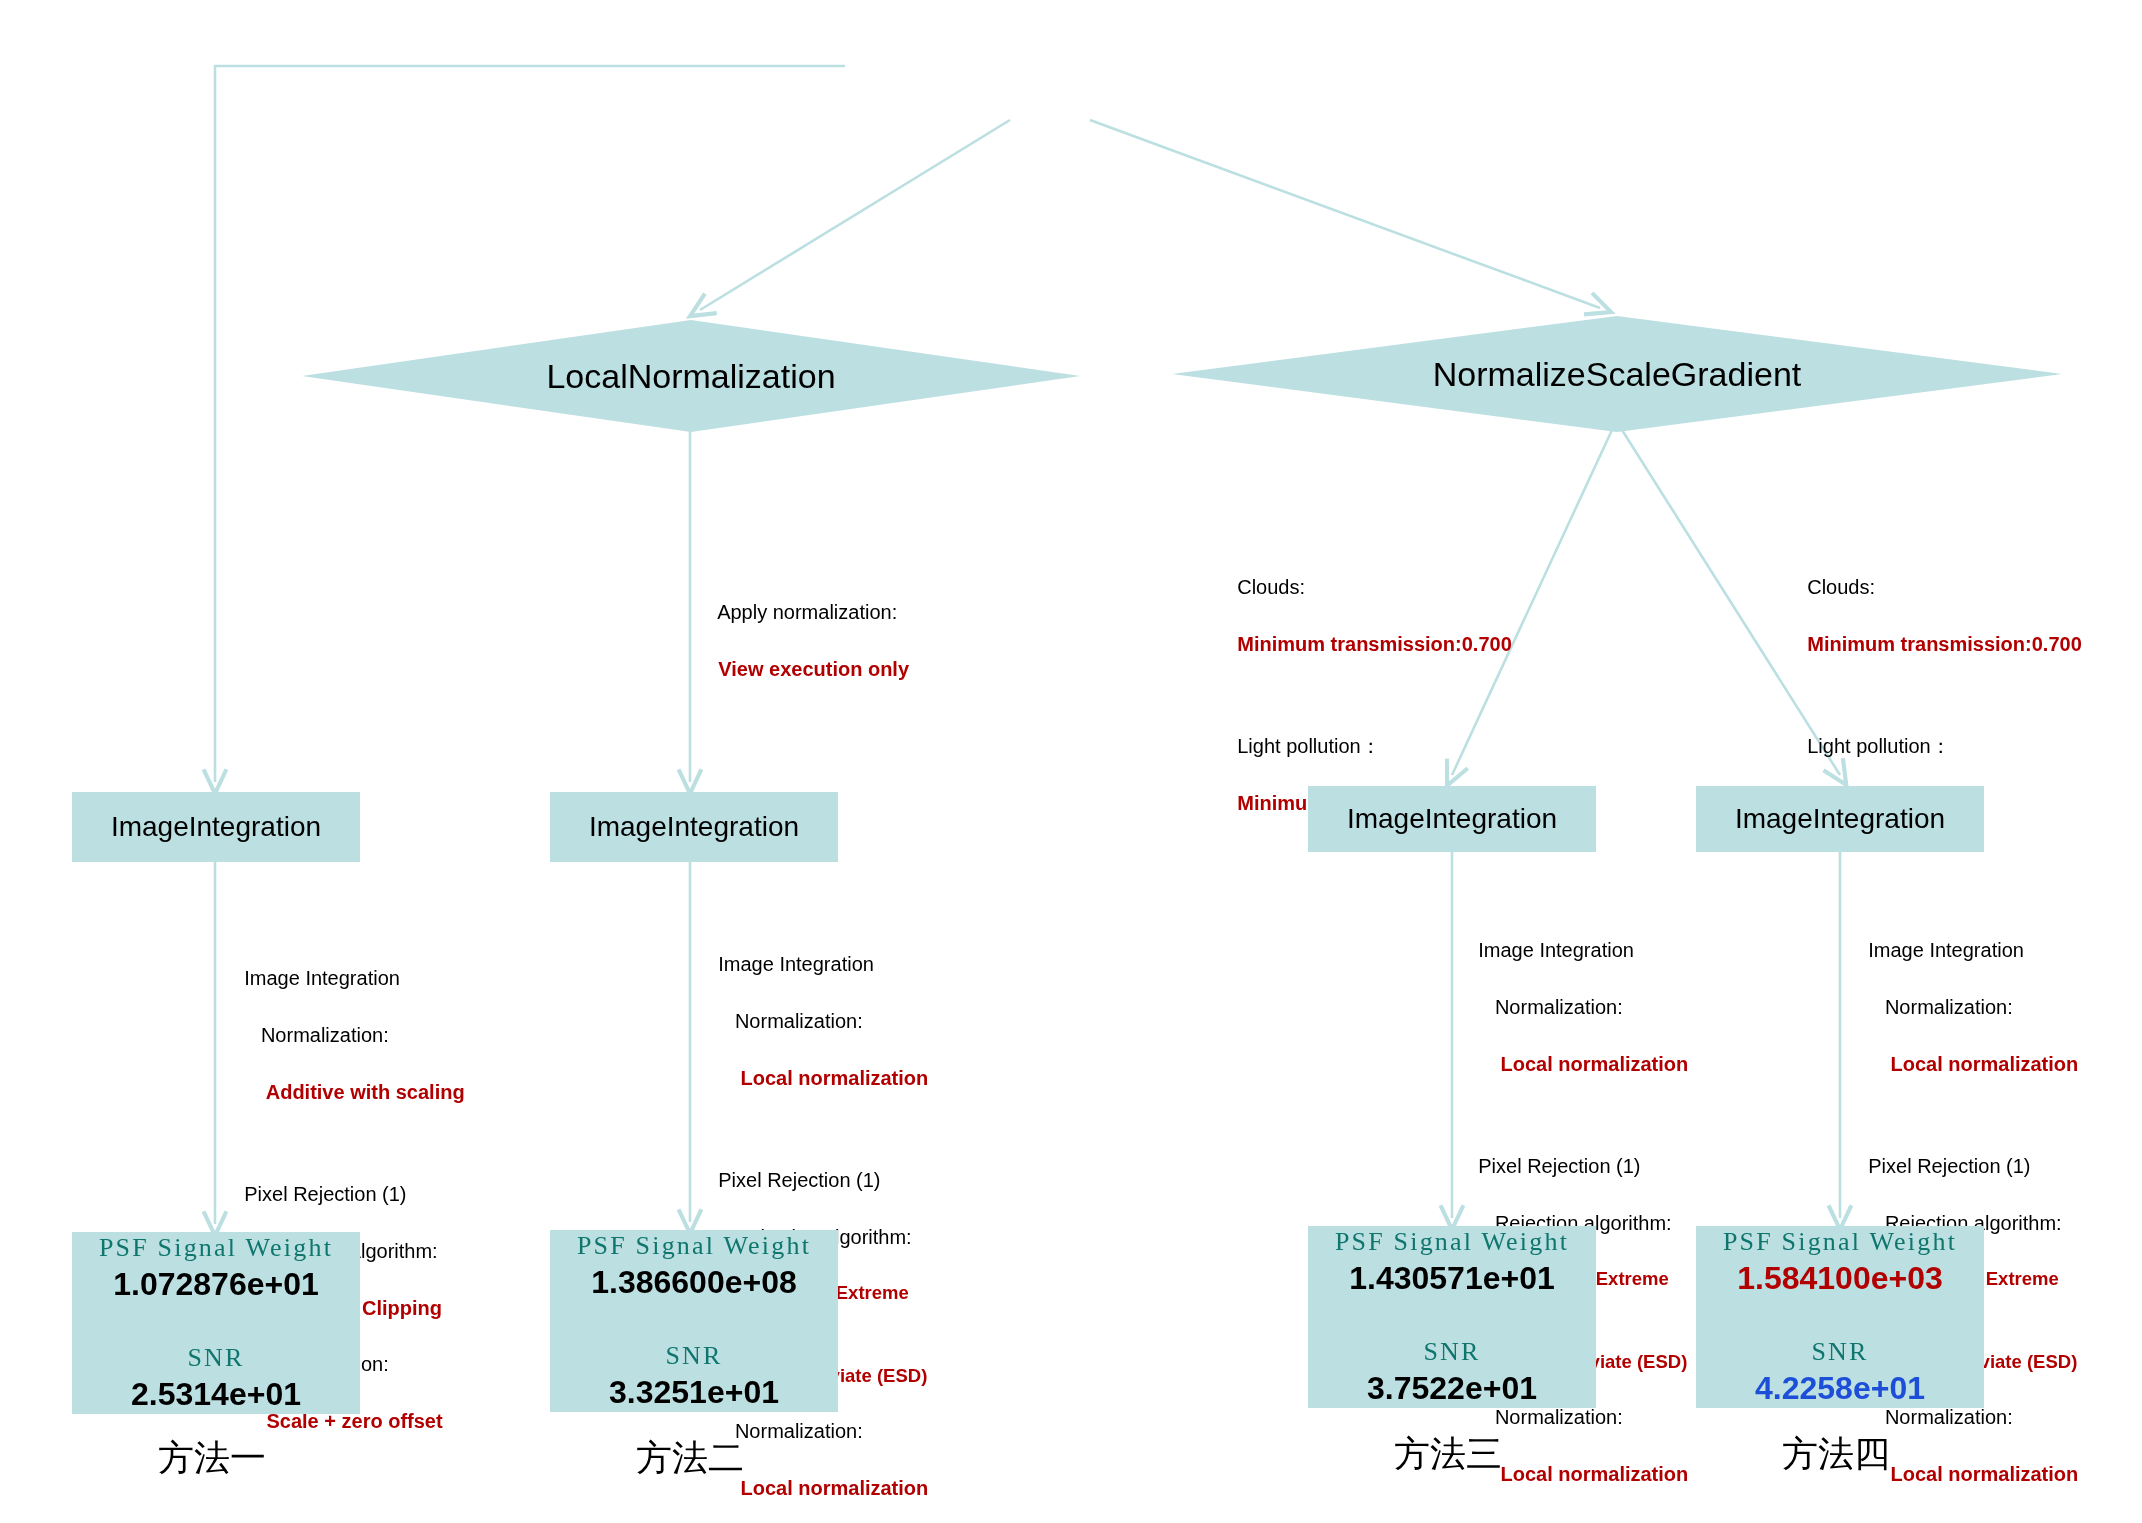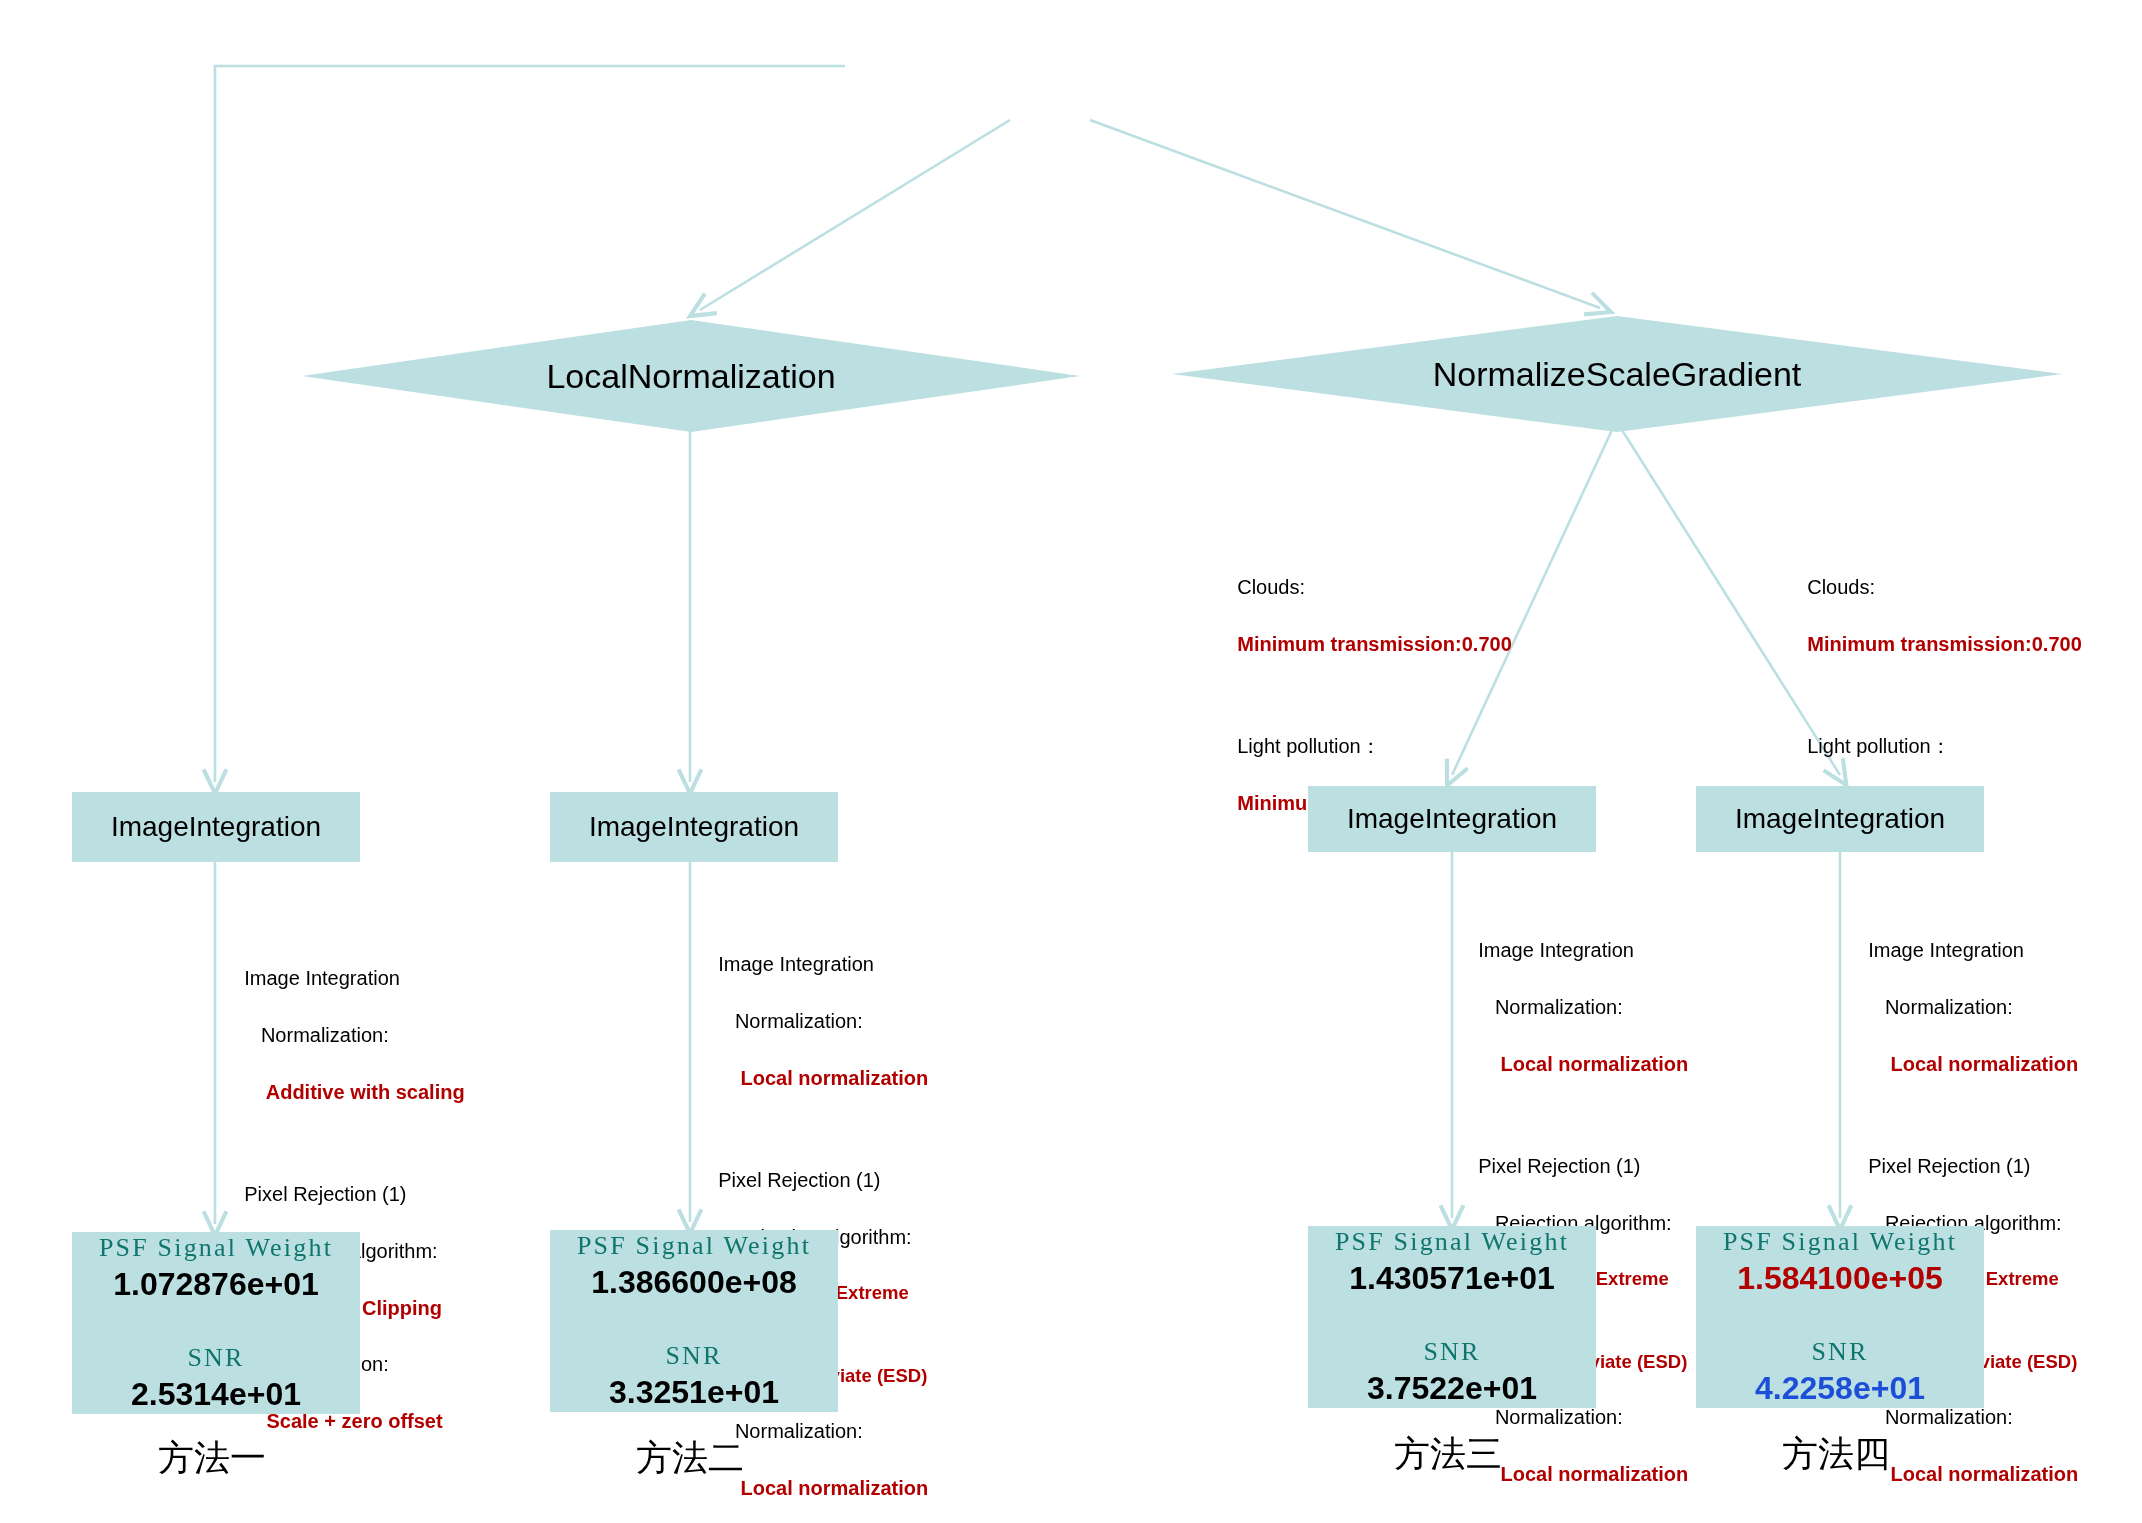--- a/index.html
+++ b/index.html
@@ -109,20 +109,24 @@
 
 
   <div class="diamond" style="left:302px;top:320px;width:778px;height:112px;font-size:34px;">
     <span>LocalNormalization</span>
   </div>
 
   <div class="diamond" style="left:1172px;top:316px;width:890px;height:116px;font-size:34px;">
     <span>NormalizeScaleGradient</span>
   </div>
 
+  <div class="ann" style="left:696px;top:570px;">
+    <span class="blk">Apply normalization:</span><br>
+    <span class="r">View execution only</span>
+  </div>
 
   <div class="ann" style="left:1215px;top:545px;">
     <span class="blk">Clouds:</span><br>
     <span class="r">Minimum transmission:0.700</span>
     <span class="spacer-line"></span>
     <span class="blk">Light pollution：</span><br>
     <span class="r">Minimum weight:0.250</span>
   </div>
 
   <div class="ann" style="left:1785px;top:545px;">
@@ -225,21 +229,21 @@
     <span class="blk">Pixel Rejection (1)</span><br>
     <span class="blk">   Rejection algorithm:</span>
     <span class="esd c">Generalized   Extreme</span>
     <span class="esd">Studentized Deviate (ESD)</span>
     <span class="blk">   Normalization:</span><br>
     <span class="r">    Local normalization</span>
   </div>
 
   <div class="result-box" style="left:1696px;top:1226px;width:288px;height:182px;">
     <span class="rb-label">PSF Signal Weight</span>
-    <span class="rb-value" style="color: rgb(178, 0, 0);">1.584100e+05</span>
+    <span class="rb-value" style="color: rgb(178, 0, 0);">1.584100e+03</span>
     <span class="rb-gap"></span>
     <span class="rb-label">SNR</span>
     <span class="rb-value" style="color: #1d4ed8;">4.2258e+01</span>
   </div>
 
   <div class="cn-label" style="left:1782px;top:1430px;">方法四</div>
 
 </div>
 
 </body></html>

